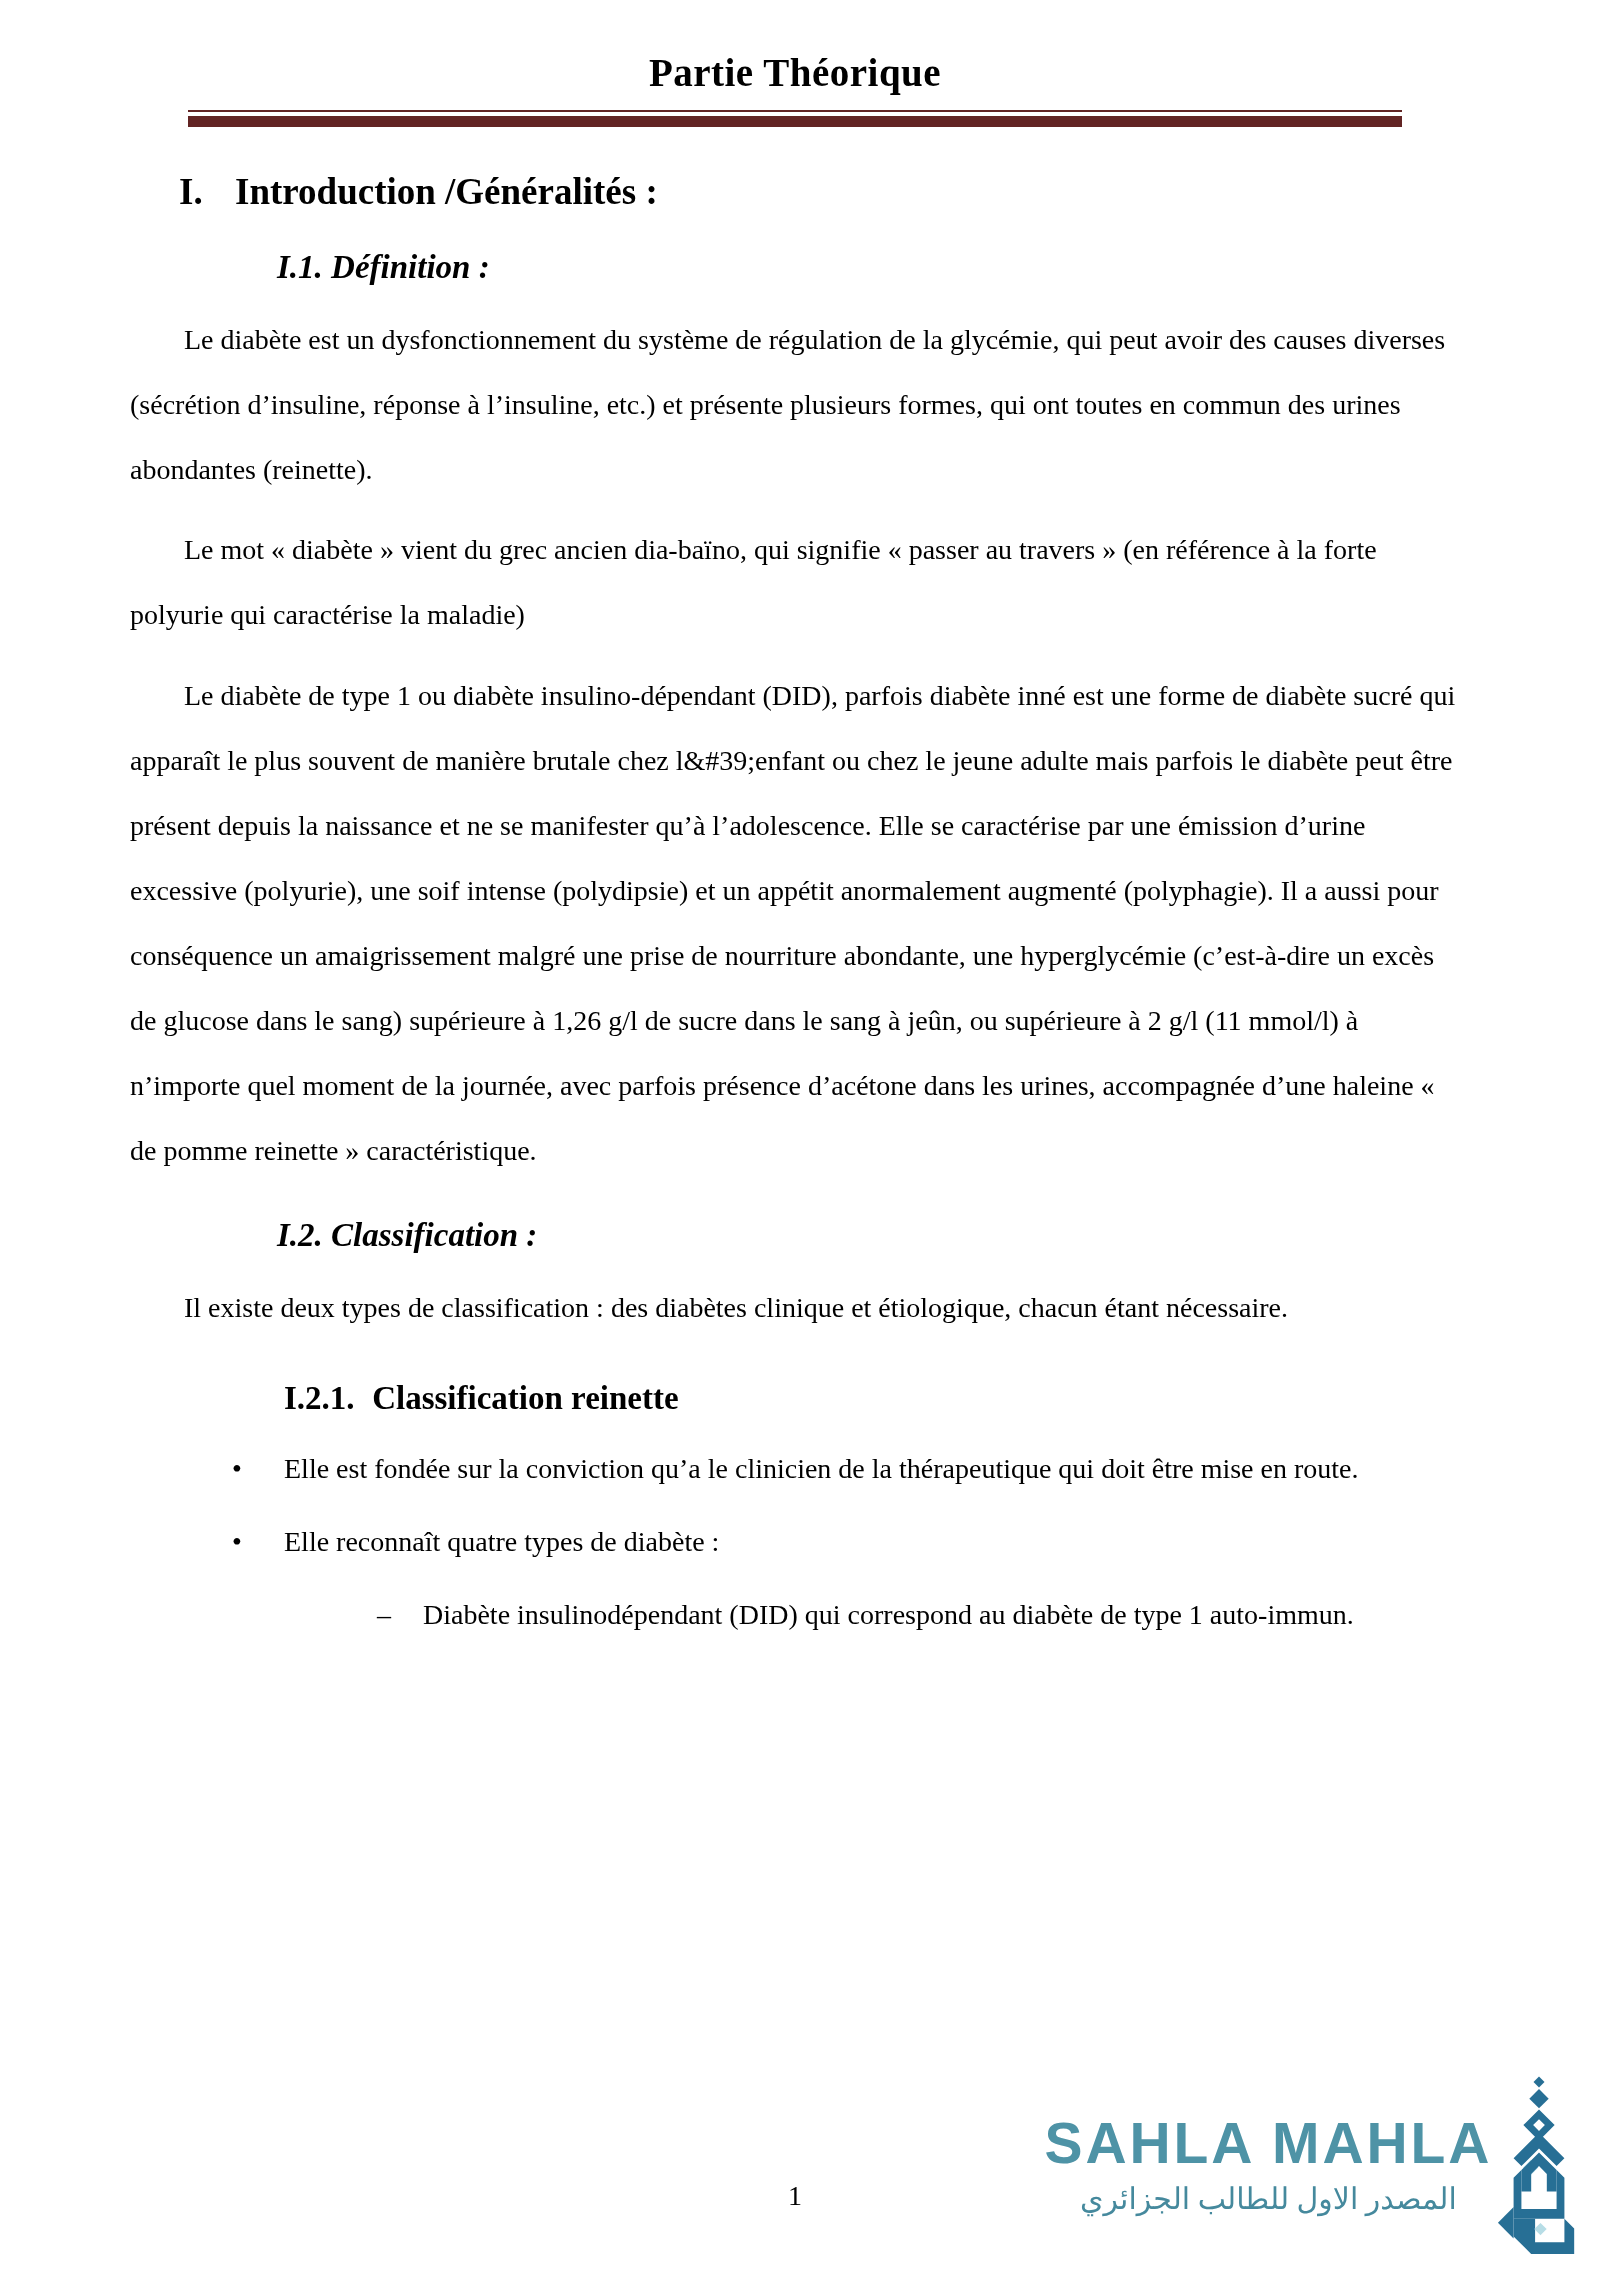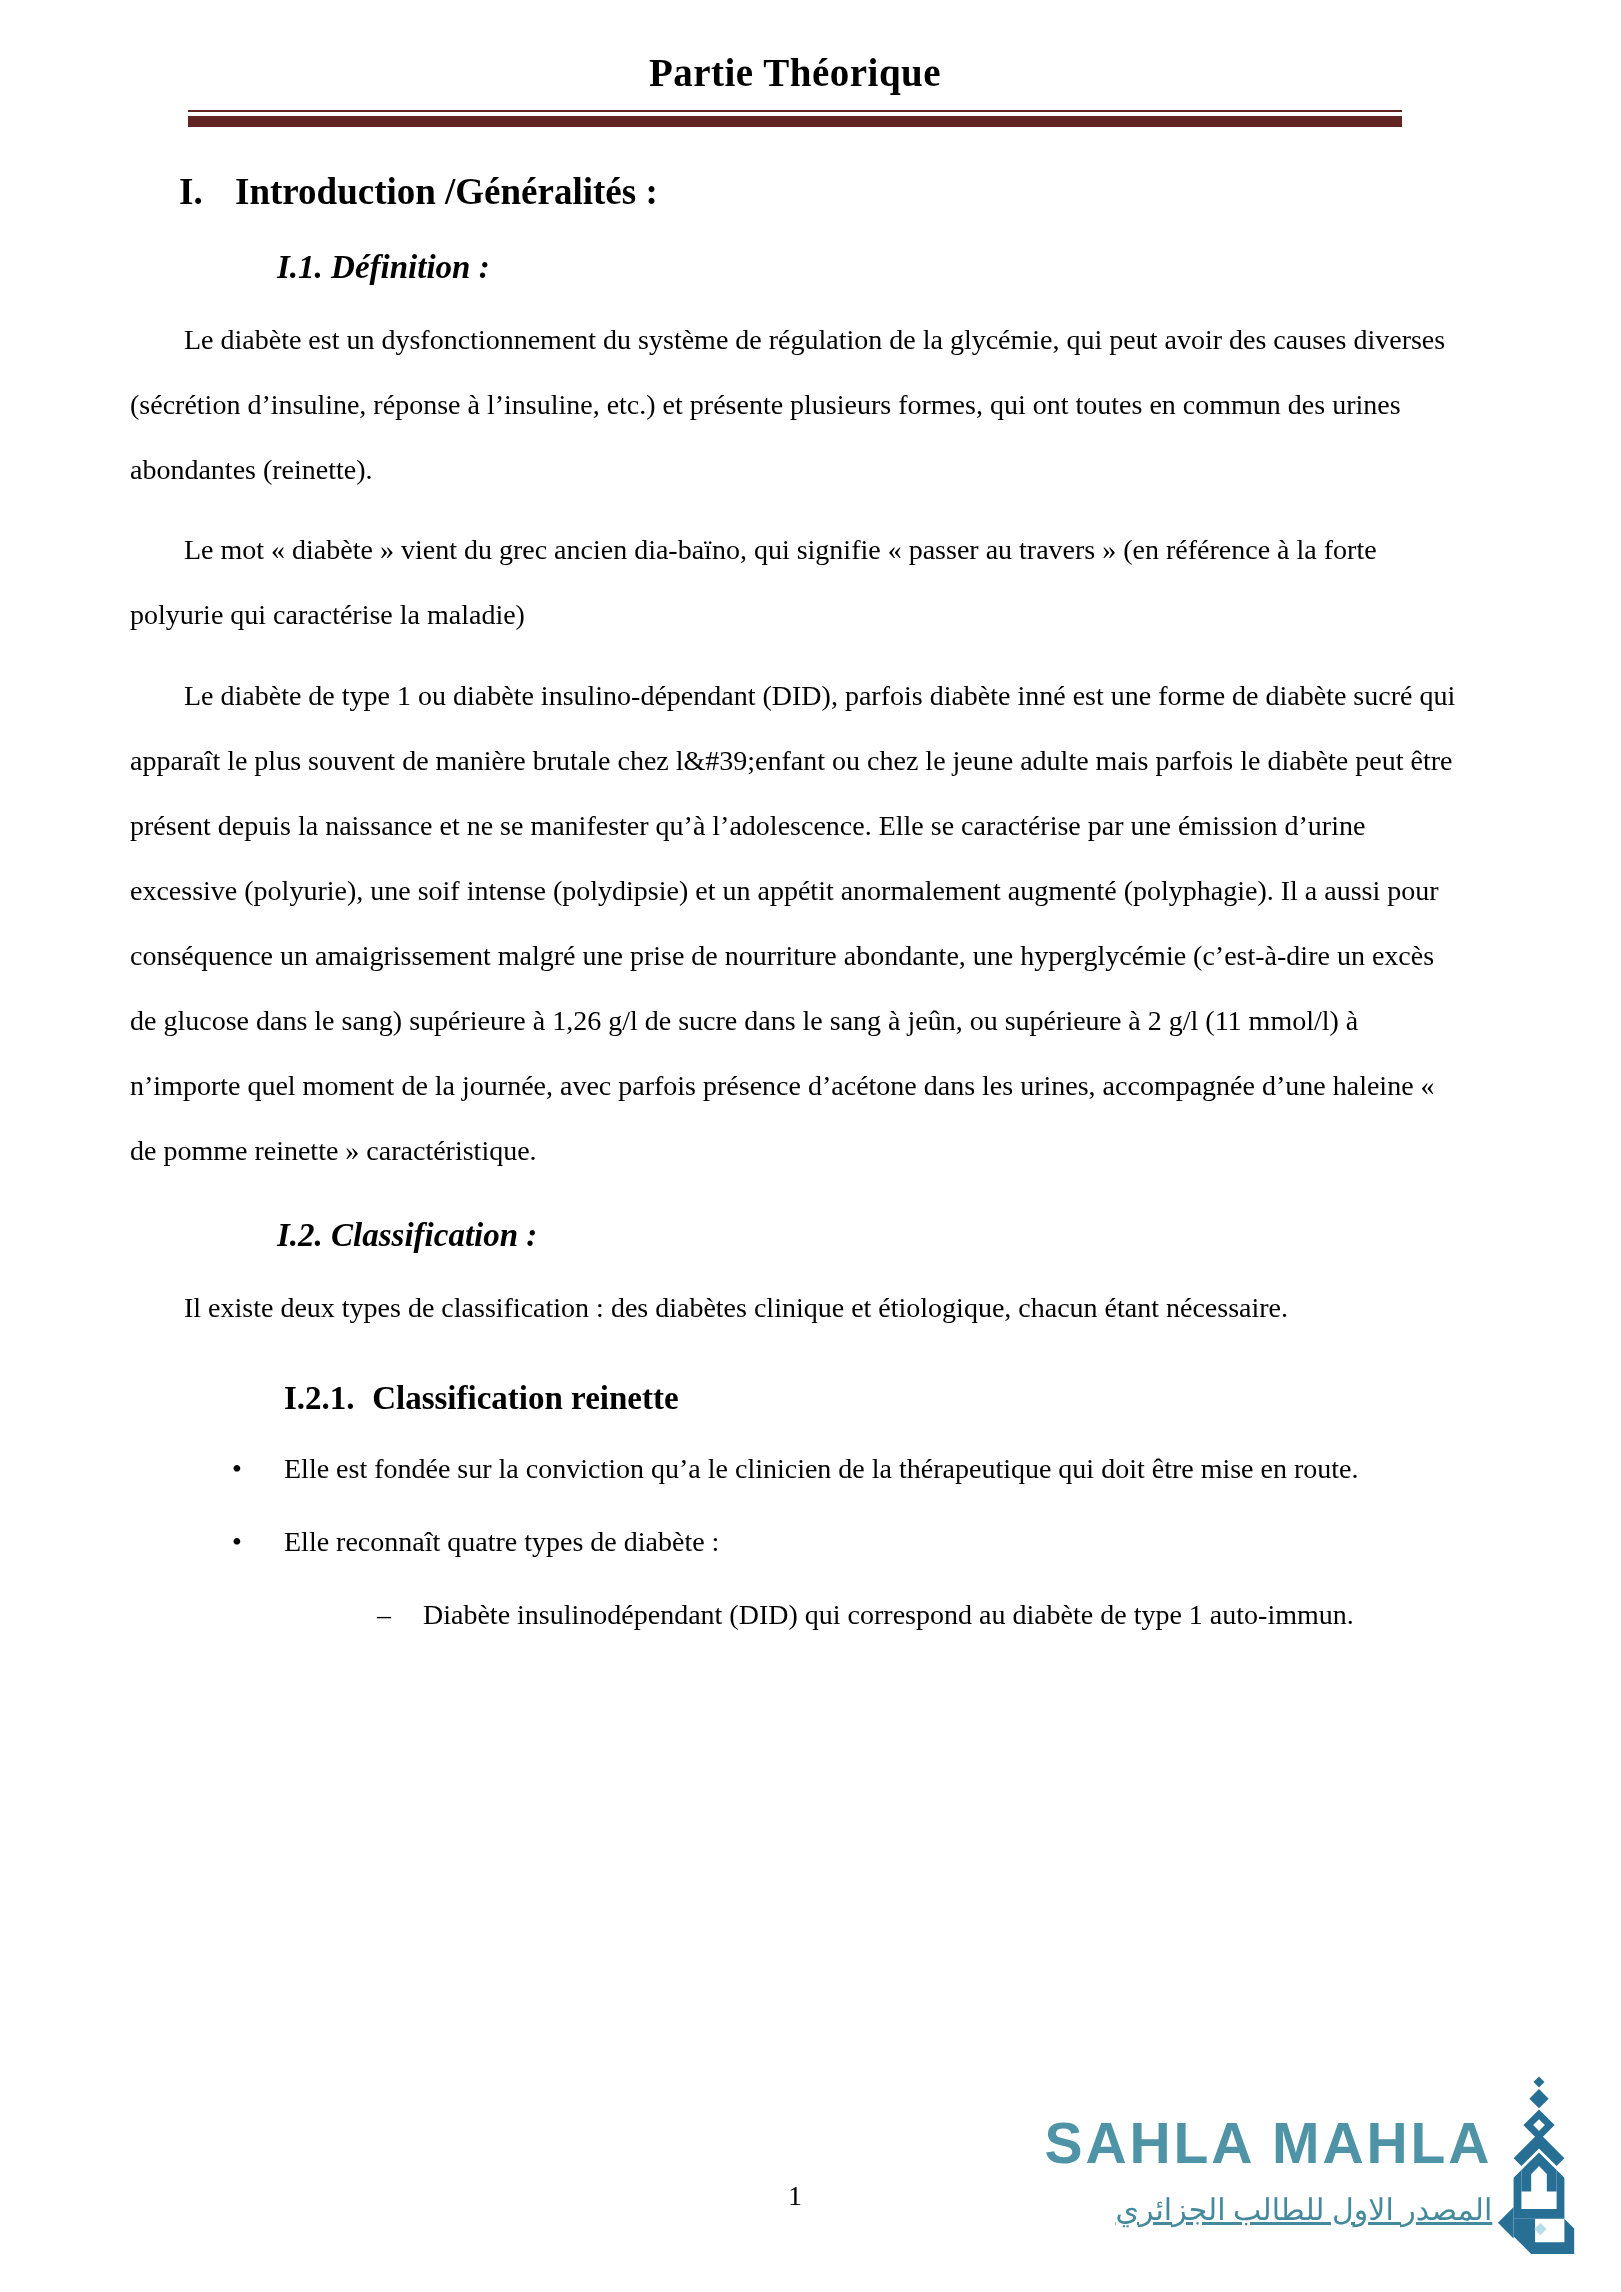--- a/index.html
+++ b/index.html
@@ -43,28 +43,28 @@
   }
   .dash-item .marker{position:absolute;left:247px;top:0;}
 
   .page-number{
     position:absolute;left:0;right:0;bottom:80px;text-align:center;
     font-size:28px;line-height:1.2;
   }
   .logo{
     position:absolute;right:7.8px;bottom:27.4px;display:flex;align-items:flex-start;
   }
-  .logo-text-block{text-align:right;padding-top:39px;}
+  .logo-text-block{text-align:center;padding-top:39px;}
   .logo-title{
     font-family:"Liberation Sans",sans-serif;font-weight:bold;font-size:57px;
     letter-spacing:2.9px;line-height:1;color:var(--logo-teal);white-space:nowrap;
   }
   .logo-subtitle{
-    direction:rtl;font-size:30px;color:var(--logo-teal-dark);margin-top:20px;
-    font-family:"Liberation Serif",serif;white-space:nowrap;text-decoration:underline;
+    direction:rtl;font-size:30px;color:var(--logo-teal-dark);margin-top:9px;
+    font-family:"Liberation Serif",serif;white-space:nowrap;
   }
   .logo-mark{margin-left:3.9px;}
 </style>
 </head>
 <body>
 
 <div class="page">
 
   <div class="doc-title">Partie Théorique</div>
 

